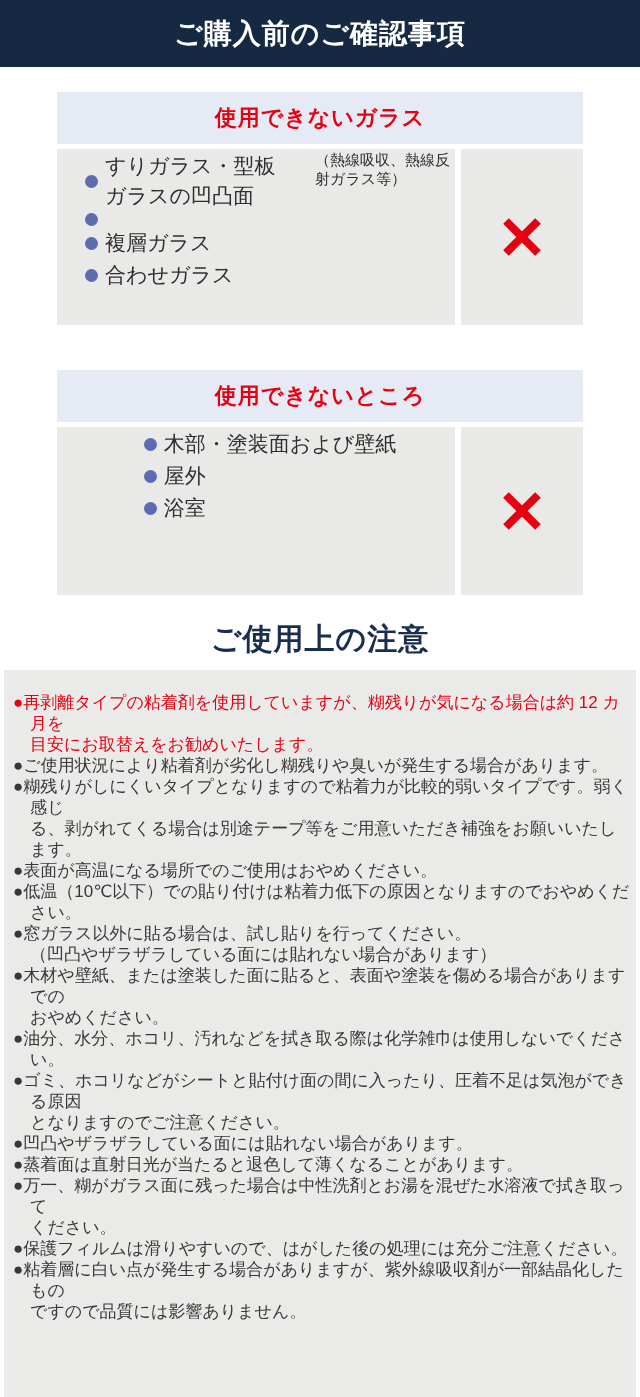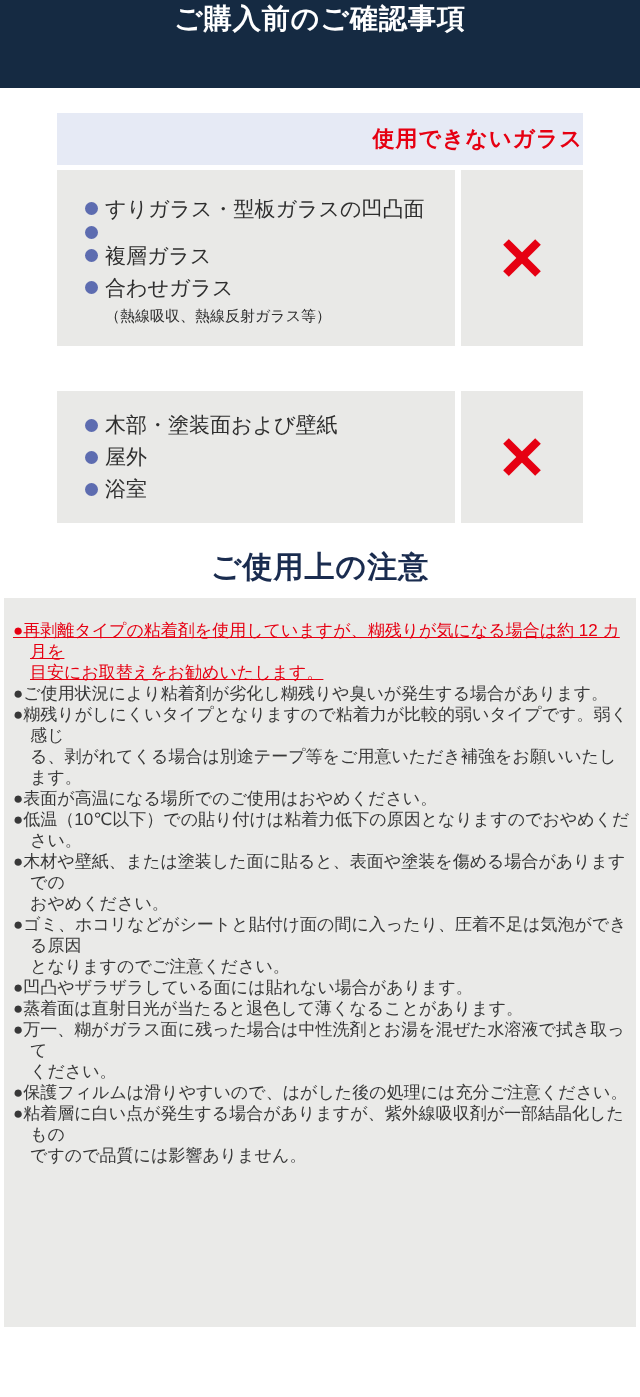--- a/index.html
+++ b/index.html
@@ -6,53 +6,53 @@
     --navy:#152a42; --titlenavy:#1a2c4f; --red:#e60012; --lavender:#e6eaf5;
     --cellgray:#e9e9e7; --panelgray:#eaeae8; --bullet:#5d6cb0; --text:#2e2e2e; --notetext:#383838;
   }
   *{margin:0;padding:0;box-sizing:border-box;}
   html,body{width:640px;}
   body{
     height:1397px;overflow:hidden;background:#ffffff;
     font-family:"Liberation Sans","DejaVu Sans",sans-serif;color:var(--text);
   }
   .bar{
-    height:88px;background:var(--navy);display:flex;align-items:flex-start;justify-content:center;
+    height:67px;background:var(--navy);display:flex;align-items:center;justify-content:center;
   }
   .bar h1{color:#ffffff;font-size:28px;font-weight:bold;letter-spacing:1px;}
   .box{width:526px;margin-left:57px;}
   .box.first{margin-top:25px;}
   .box.second{margin-top:45px;}
   .box-head{
-    height:52px;background:var(--lavender);display:flex;align-items:center;justify-content:flex-end;
+    height:52px;background:var(--lavender);display:flex;align-items:center;justify-content:center;
     margin-bottom:5px;
   }
   .box-head h2{color:var(--red);font-size:22px;font-weight:bold;letter-spacing:1px;}
   .box-body{display:flex;gap:6px;}
   .box-body.h-glass{height:176px;}
-  .box-body.h-place{height:132px;border-radius:20px;}
+  .box-body.h-place{height:168px;border-radius:20px;}
   .cell{background:var(--cellgray);}
-  .cell.list{flex:1;display:flex;flex-direction:column;justify-content:center;padding-left:28px;}
+  .cell.list{flex:1;display:flex;flex-direction:row;justify-content:center;padding-left:28px;}
   .cell.mark{width:122px;display:flex;align-items:center;justify-content:center;}
   .b-item{display:flex;align-items:center;font-size:21px;line-height:30px;margin:2px 0;color:var(--text);}
   .dot{width:13px;height:13px;border-radius:50%;background:var(--bullet);margin-right:7px;flex-shrink:0;}
   .subnote{font-size:15px;line-height:19px;color:var(--text);padding-left:20px;margin-top:1px;}
   .notice-title{
     margin-top:24px;text-align:center;color:var(--titlenavy);
     font-size:30px;font-weight:bold;letter-spacing:1px;
   }
   .panel{
     margin:10px 4px 0 4px;background:var(--panelgray);
     padding:22px 6px 40px 9px;min-height:729px;
   }
   .n-item{
     font-size:17px;line-height:21px;color:var(--notetext);
     padding-left:17px;text-indent:-17px;white-space:pre-wrap;
   }
-  .n-item.em{color:var(--red);text-decoration:underline;}
+  .n-item.em{color:var(--red);}
   .cross{display:block;}
 </style>
 </head>
 <body>
 
 <div class="page">
 
   <header class="bar">
     <h1>ご購入前のご確認事項</h1>
   </header>
@@ -89,20 +89,23 @@
       <div class="cell mark">
         <svg class="cross" width="42" height="42" viewBox="0 0 42 42">
           <line x1="5" y1="5" x2="37" y2="37" stroke="#e60012" stroke-width="8"></line>
           <line x1="37" y1="5" x2="5" y2="37" stroke="#e60012" stroke-width="8"></line>
         </svg>
       </div>
     </div>
   </section>
 
   <section class="box second">
+    <div class="box-head">
+      <h2>使用できないところ</h2>
+    </div>
     <div class="box-body h-place">
       <div class="cell list">
         <div>
 
             <div class="b-item">
               <span class="dot"></span>
               <span>木部・塗装面および壁紙</span>
             </div>
 
             <div class="b-item">
@@ -134,24 +137,27 @@
 
         <p class="n-item">●ご使用状況により粘着剤が劣化し糊残りや臭いが発生する場合があります。</p>
 
         <p class="n-item">●糊残りがしにくいタイプとなりますので粘着力が比較的弱いタイプです。弱く感じ
 る、剥がれてくる場合は別途テープ等をご用意いただき補強をお願いいたします。</p>
 
         <p class="n-item">●表面が高温になる場所でのご使用はおやめください。</p>
 
         <p class="n-item">●低温（10℃以下）での貼り付けは粘着力低下の原因となりますのでおやめください。</p>
 
+        <p class="n-item">●窓ガラス以外に貼る場合は、試し貼りを行ってください。
+（凹凸やザラザラしている面には貼れない場合があります）</p>
 
         <p class="n-item">●木材や壁紙、または塗装した面に貼ると、表面や塗装を傷める場合がありますでの
 おやめください。</p>
 
+        <p class="n-item">●油分、水分、ホコリ、汚れなどを拭き取る際は化学雑巾は使用しないでください。</p>
 
         <p class="n-item">●ゴミ、ホコリなどがシートと貼付け面の間に入ったり、圧着不足は気泡ができる原因
 となりますのでご注意ください。</p>
 
         <p class="n-item">●凹凸やザラザラしている面には貼れない場合があります。</p>
 
 
         <p class="n-item">●蒸着面は直射日光が当たると退色して薄くなることがあります。</p>
 
         <p class="n-item">●万一、糊がガラス面に残った場合は中性洗剤とお湯を混ぜた水溶液で拭き取って

